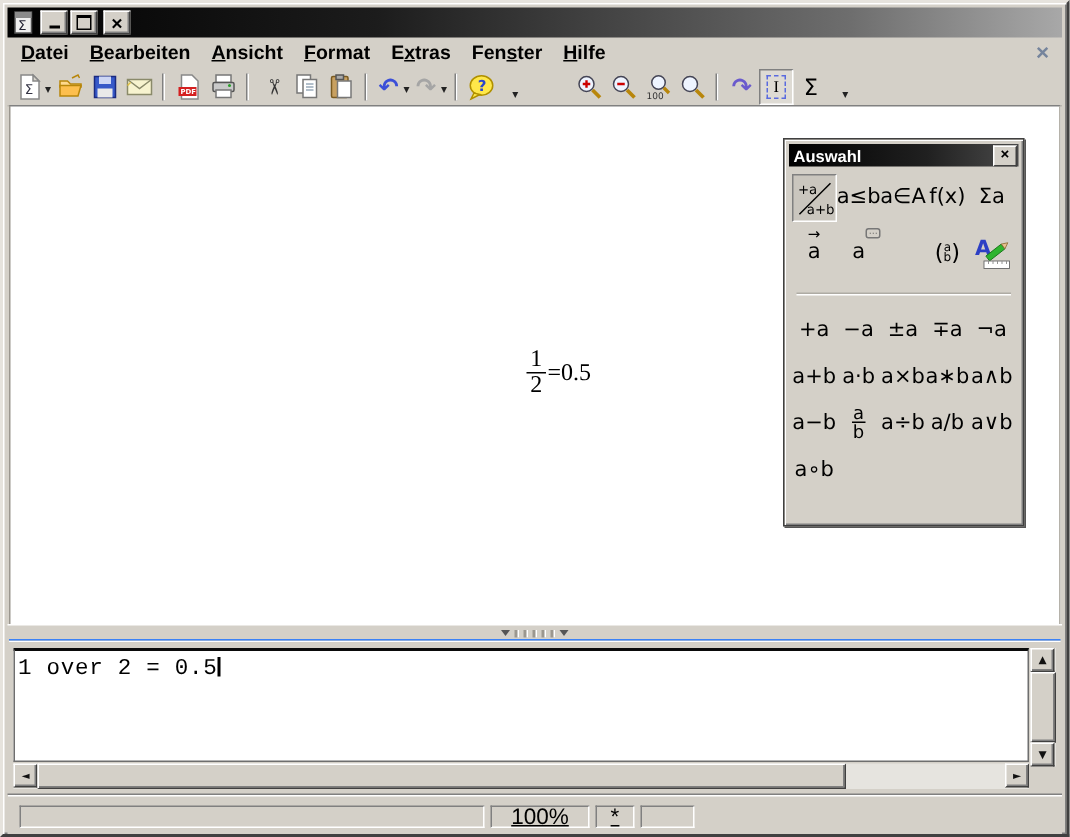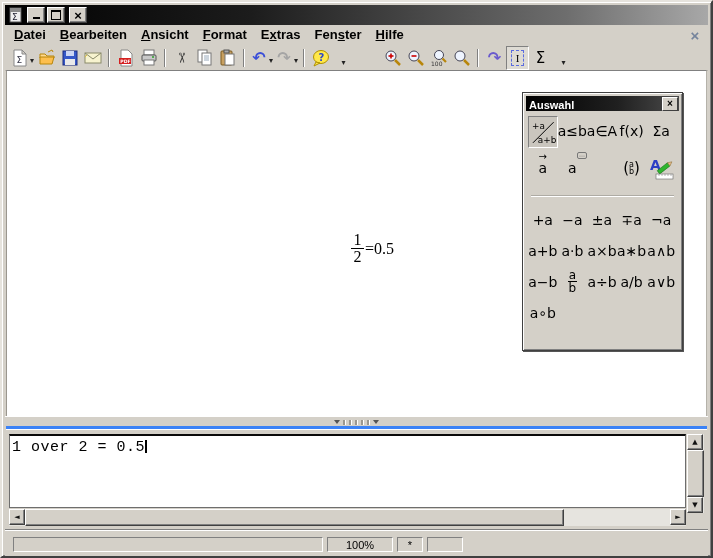--- a/index.html
+++ b/index.html
@@ -58,21 +58,21 @@
   .rhs{margin-left:1px;text-align:right;}
   
   .splitter{position:absolute;left:3px;top:414px;right:3px;height:10px;background:#d4d0c8;
     border-top:1px solid #fff;display:flex;align-items:center;justify-content:center;}
   .grip{display:flex;align-items:center;gap:3px;}
   .grip .tri{width:0;height:0;border-left:3px solid transparent;border-right:3px solid transparent;
     border-top:4px solid #555;}
   .grip .dot{width:2px;height:5px;background:#9b978f;border-right:1px solid #fff;}
   
   .cmdpanel{position:absolute;left:4px;top:424px;right:4px;height:103px;background:#d4d0c8;
-    border-top:3px solid #3b82f6;box-shadow:inset 0 1px 0 #fff;box-sizing:border-box;}
+    border-top:1px solid #3b82f6;box-shadow:inset 0 1px 0 #fff;box-sizing:border-box;}
   .cmdtext{position:absolute;left:3px;top:5px;right:21px;bottom:21px;background:#fff;
     border:1px solid #6e6e6e;border-top:2px solid #0a0a0a;padding:3px 2px;box-sizing:border-box;
     font-family:"Liberation Mono","DejaVu Sans Mono",monospace;font-size:15px;letter-spacing:0.5px;
     white-space:pre;cursor:text;}
   .caret{display:inline-block;width:2px;height:13px;background:#000;vertical-align:-2px;}
   
   .sbtn{width:16px;height:16px;flex:0 0 auto;background:#d4d0c8;border:1px solid;
     border-color:#fff #404040 #404040 #fff;box-shadow:inset -1px -1px 0 #808080;
     display:flex;align-items:center;justify-content:center;box-sizing:border-box;}
   .ar{font-style:normal;font-size:7px;color:#111;font-family:"DejaVu Sans",sans-serif;line-height:1;}
@@ -86,22 +86,22 @@
     box-shadow:inset -1px -1px 0 #808080;}
   .hscroll{position:absolute;left:3px;right:21px;bottom:3px;height:17px;display:flex;
     background:#e6e4df;align-items:stretch;}
   .hthumb{width:537px;flex:0 0 auto;background:#d4d0c8;border:1px solid;
     border-color:#fff #404040 #404040 #fff;box-shadow:inset -1px -1px 0 #808080;}
   .htrack{flex:1;}
   
   .statusbar{position:absolute;left:3px;top:527px;right:3px;height:26px;background:#d4d0c8;
     border-top:1px solid #808080;box-shadow:inset 0 1px 0 #fff;}
   .sfield{position:absolute;top:7px;height:15px;border:1px solid;
-    border-color:#808080 #fff #fff #808080;font-size:11px;display:flex;align-items:center;
-    justify-content:center;box-sizing:border-box;}
+    border-color:#808080 #fff #fff #808080;font-size:15px;display:flex;align-items:center;
+    justify-content:center;box-sizing:border-box;text-decoration:underline;}
   .sf1{left:8px;width:310px;}
   .sf2{left:322px;width:66px;}
   .sf3{left:392px;width:26px;}
   .sf4{left:422px;width:36px;}
   
   .auswahl{position:absolute;left:520px;top:90px;width:161px;height:259px;background:#d4d0c8;
     border:1px solid #404040;box-shadow:1px 1px 0 #555, inset 1px 1px 0 #fff, inset -1px -1px 0 #808080;
     padding:3px;box-sizing:border-box;}
   .atitle{height:15px;background:linear-gradient(90deg,#000 0%,#202020 60%,#4a4a4a 100%);
     color:#fff;font-weight:bold;font-size:11px;display:flex;align-items:flex-end;padding:0 1px 0 3px;gap:45px;}

